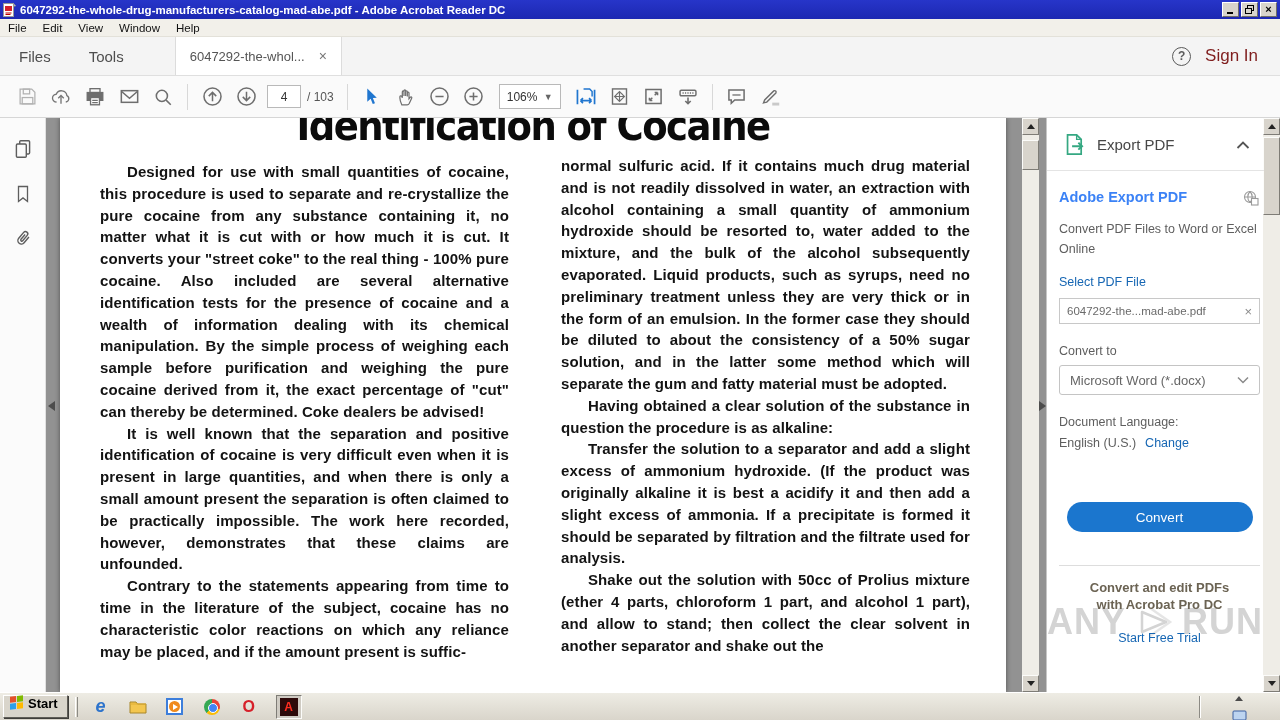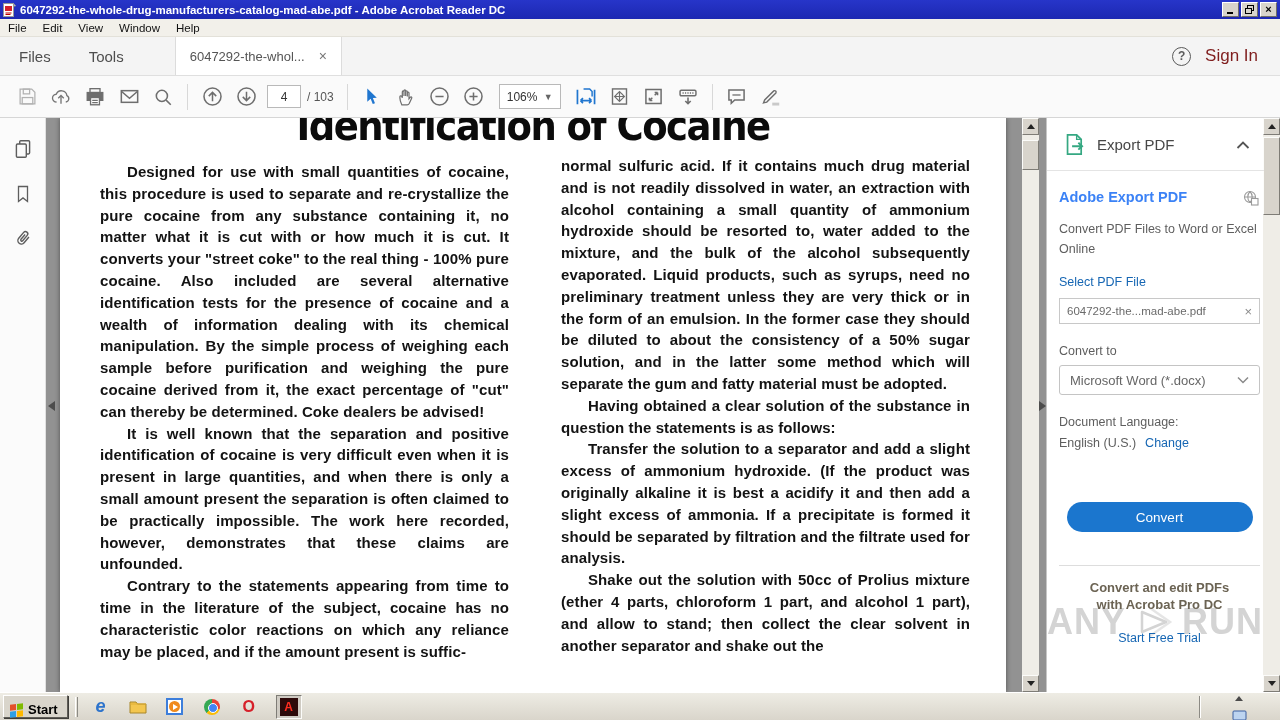--- a/index.html
+++ b/index.html
@@ -79,21 +79,21 @@
   .ep-label { margin-top:20px; font-size:12.5px; color:#5E5E5E; }
   .format-select { margin-top:7px; height:30px; border:1px solid #C4C4C4; border-radius:3px; display:flex; align-items:center; justify-content:space-between; padding:0 10px; font-size:13px; color:#666; background:#fff; }
   .lang-row { margin-top:7px; font-size:12.5px; color:#5E5E5E; display:flex; gap:9px; }
   .convert-btn { margin:52px auto 0; width:186px; height:30px; border-radius:15px; background:#1B76CE; color:#fff; font-size:13.5px; display:flex; align-items:center; justify-content:center; border:none; }
   .panel-divider { margin-top:33px; border-top:1px solid #DDDDDD; }
   .promo { margin-top:14px; text-align:center; font-size:13px; font-weight:700; color:#6B6353; line-height:1.3; }
   .trial { display:block; margin-top:17px; text-align:center; font-size:12.5px; }
 
   
   .taskbar { height:28px; background:linear-gradient(#EEECE4,#D9D5CB); border-top:1px solid #FFFFFF; display:flex; align-items:center; padding:0 3px; }
-  .start-btn { display:flex; align-items:flex-end; gap:5px; height:23px; padding:0 9px 0 6px; background:#D9D5CB; border:1px solid; border-color:#FFFFFF #5F5D57 #5F5D57 #FFFFFF; box-shadow:1px 1px 0 #3F3E3A; font-size:13px; font-weight:700; color:#000; }
+  .start-btn { display:flex; align-items:flex-start; gap:5px; height:23px; padding:0 9px 0 6px; background:#D9D5CB; border:1px solid; border-color:#FFFFFF #5F5D57 #5F5D57 #FFFFFF; box-shadow:1px 1px 0 #3F3E3A; font-size:13px; font-weight:700; color:#000; }
   .winflag { display:grid; grid-template-columns:6px 6px; grid-template-rows:6px 6px; gap:1px; transform:skewY(-6deg); }
   .winflag span { display:block; }
   .ql-handle { width:3px; height:20px; margin:0 7px; border-left:1px solid #FFFFFF; border-right:1px solid #8C8A84; }
   .quick-launch { display:flex; align-items:center; gap:17px; margin-left:6px; }
   .ql-icon { width:20px; height:20px; display:flex; align-items:center; justify-content:center; font-size:16px; }
   .ie-e { color:#2E74CC; font-weight:700; font-style:italic; font-size:18px; }
   .opera-o { color:#D6202A; font-weight:900; font-size:16px; }
   .mp-icon { width:17px; height:17px; border:2px solid #3D7EDB; background:#fff; display:flex; align-items:center; justify-content:center; }
   .mp-circle { width:11px; height:11px; border-radius:50%; background:#F08A1D; display:flex; align-items:center; justify-content:center; }
   .mp-play { width:0; height:0; border-top:3px solid transparent; border-bottom:3px solid transparent; border-left:5px solid #fff; margin-left:1px; }
@@ -303,21 +303,21 @@
     <div class="page">
       <div class="page-title">Identification of Cocaine</div>
       <div class="columns">
         <div class="col">
           <p>Designed for use with small quantities of cocaine, this procedure is used to separate and re-crystallize the pure cocaine from any substance containing it, no matter what it is cut with or how much it is cut. It converts your "street coke" to the real thing - 100% pure cocaine. Also included are several alternative identification tests for the presence of cocaine and a wealth of information dealing with its chemical manipulation. By the simple process of weighing each sample before purification and weighing the pure cocaine derived from it, the exact percentage of "cut" can thereby be determined. Coke dealers be advised!</p>
           <p>It is well known that the separation and positive identification of cocaine is very difficult even when it is present in large quantities, and when there is only a small amount present the separation is often claimed to be practically impossible. The work here recorded, however, demonstrates that these claims are unfounded.</p>
           <p>Contrary to the statements appearing from time to time in the literature of the subject, cocaine has no characteristic color reactions on which any reliance may be placed, and if the amount present is suffic-</p>
         </div>
         <div class="col col-right">
           <p class="no-indent">normal sulfuric acid. If it contains much drug material and is not readily dissolved in water, an extraction with alcohol containing a small quantity of ammonium hydroxide should be resorted to, water added to the mixture, and the bulk of the alcohol subsequently evaporated. Liquid products, such as syrups, need no preliminary treatment unless they are very thick or in the form of an emulsion. In the former case they should be diluted to about the consistency of a 50% sugar solution, and in the latter some method which will separate the gum and fatty material must be adopted.</p>
-          <p>Having obtained a clear solution of the substance in question the statements is as follows:</p>
+          <p>Having obtained a clear solution of the substance in question the procedure is as alkaline:</p>
           <p>Transfer the solution to a separator and add a slight excess of ammonium hydroxide. (If the product was originally alkaline it is best a acidify it and then add a slight excess of ammonia. If a precipitate is formed it should be separated by filtration and the filtrate used for analysis.</p>
           <p>Shake out the solution with 50cc of Prolius mixture (ether 4 parts, chloroform 1 part, and alcohol 1 part), and allow to stand; then collect the clear solvent in another separator and shake out the</p>
         </div>
       </div>
     </div>
     <span class="nav-arrow nav-left"></span>
     <span class="nav-arrow nav-right"></span>
     <div class="v-scroll doc-scroll">
       <span class="sb-btn sb-up">
           <span class="tri-up"></span>

